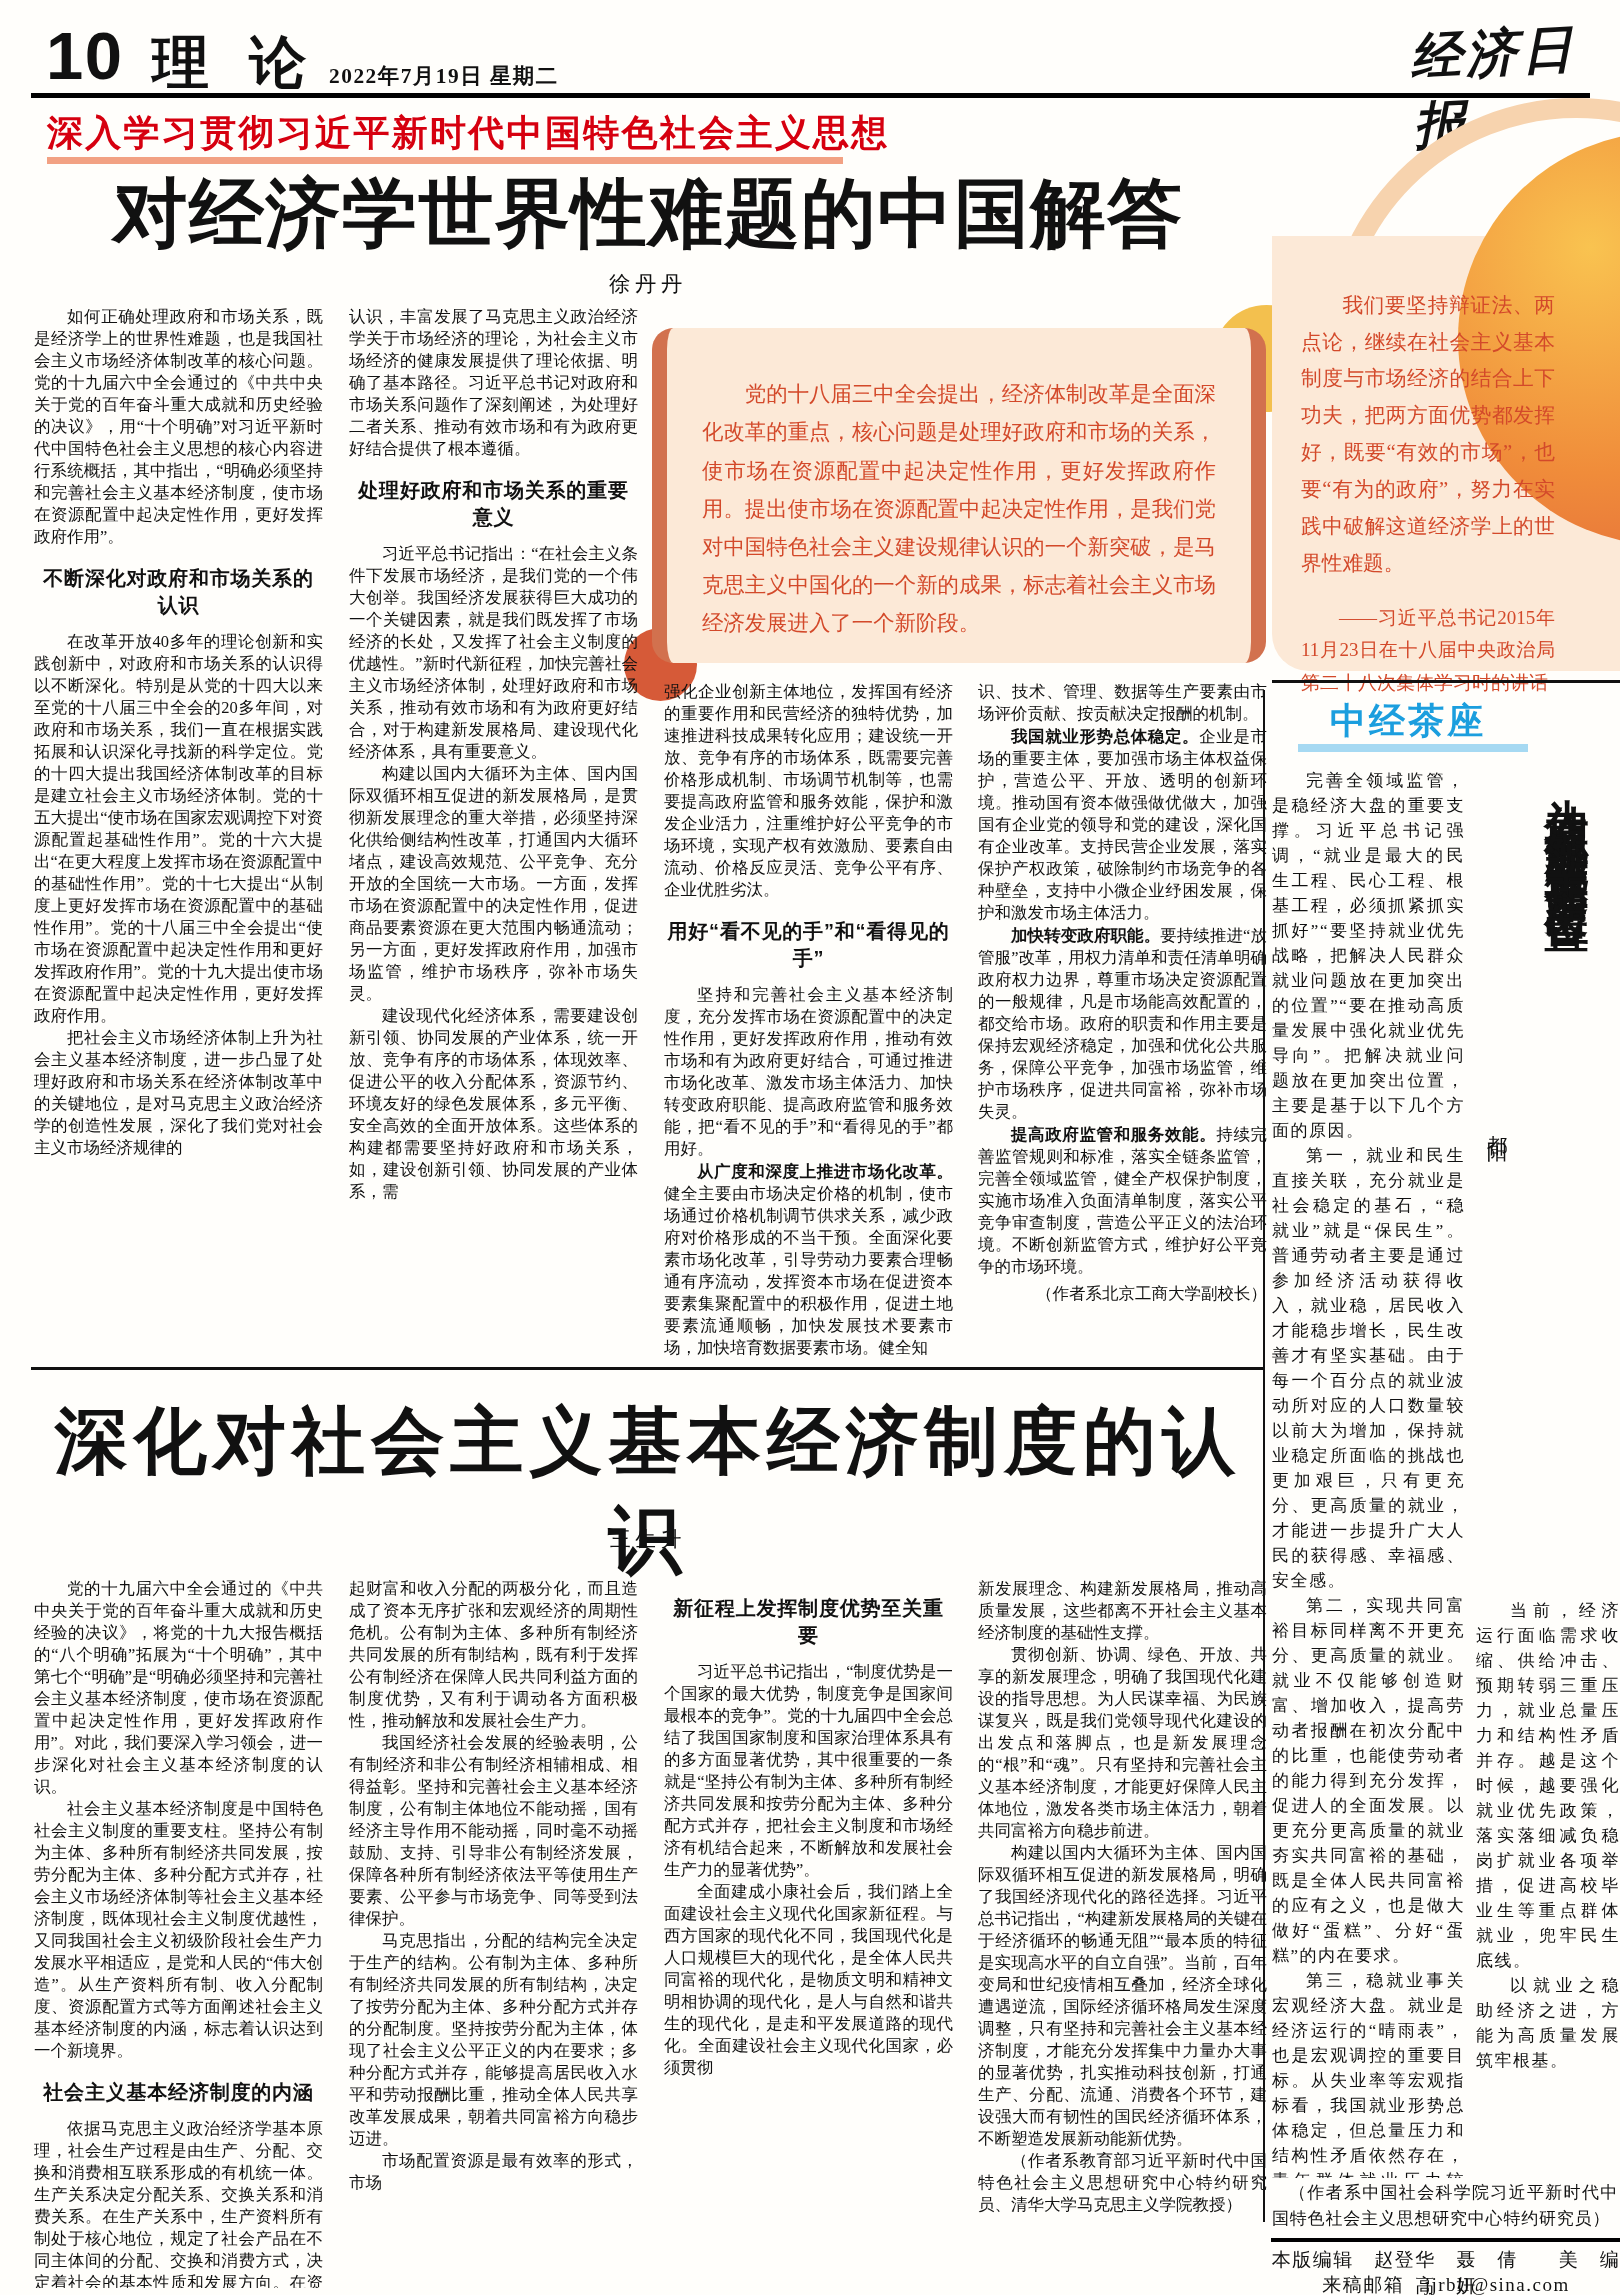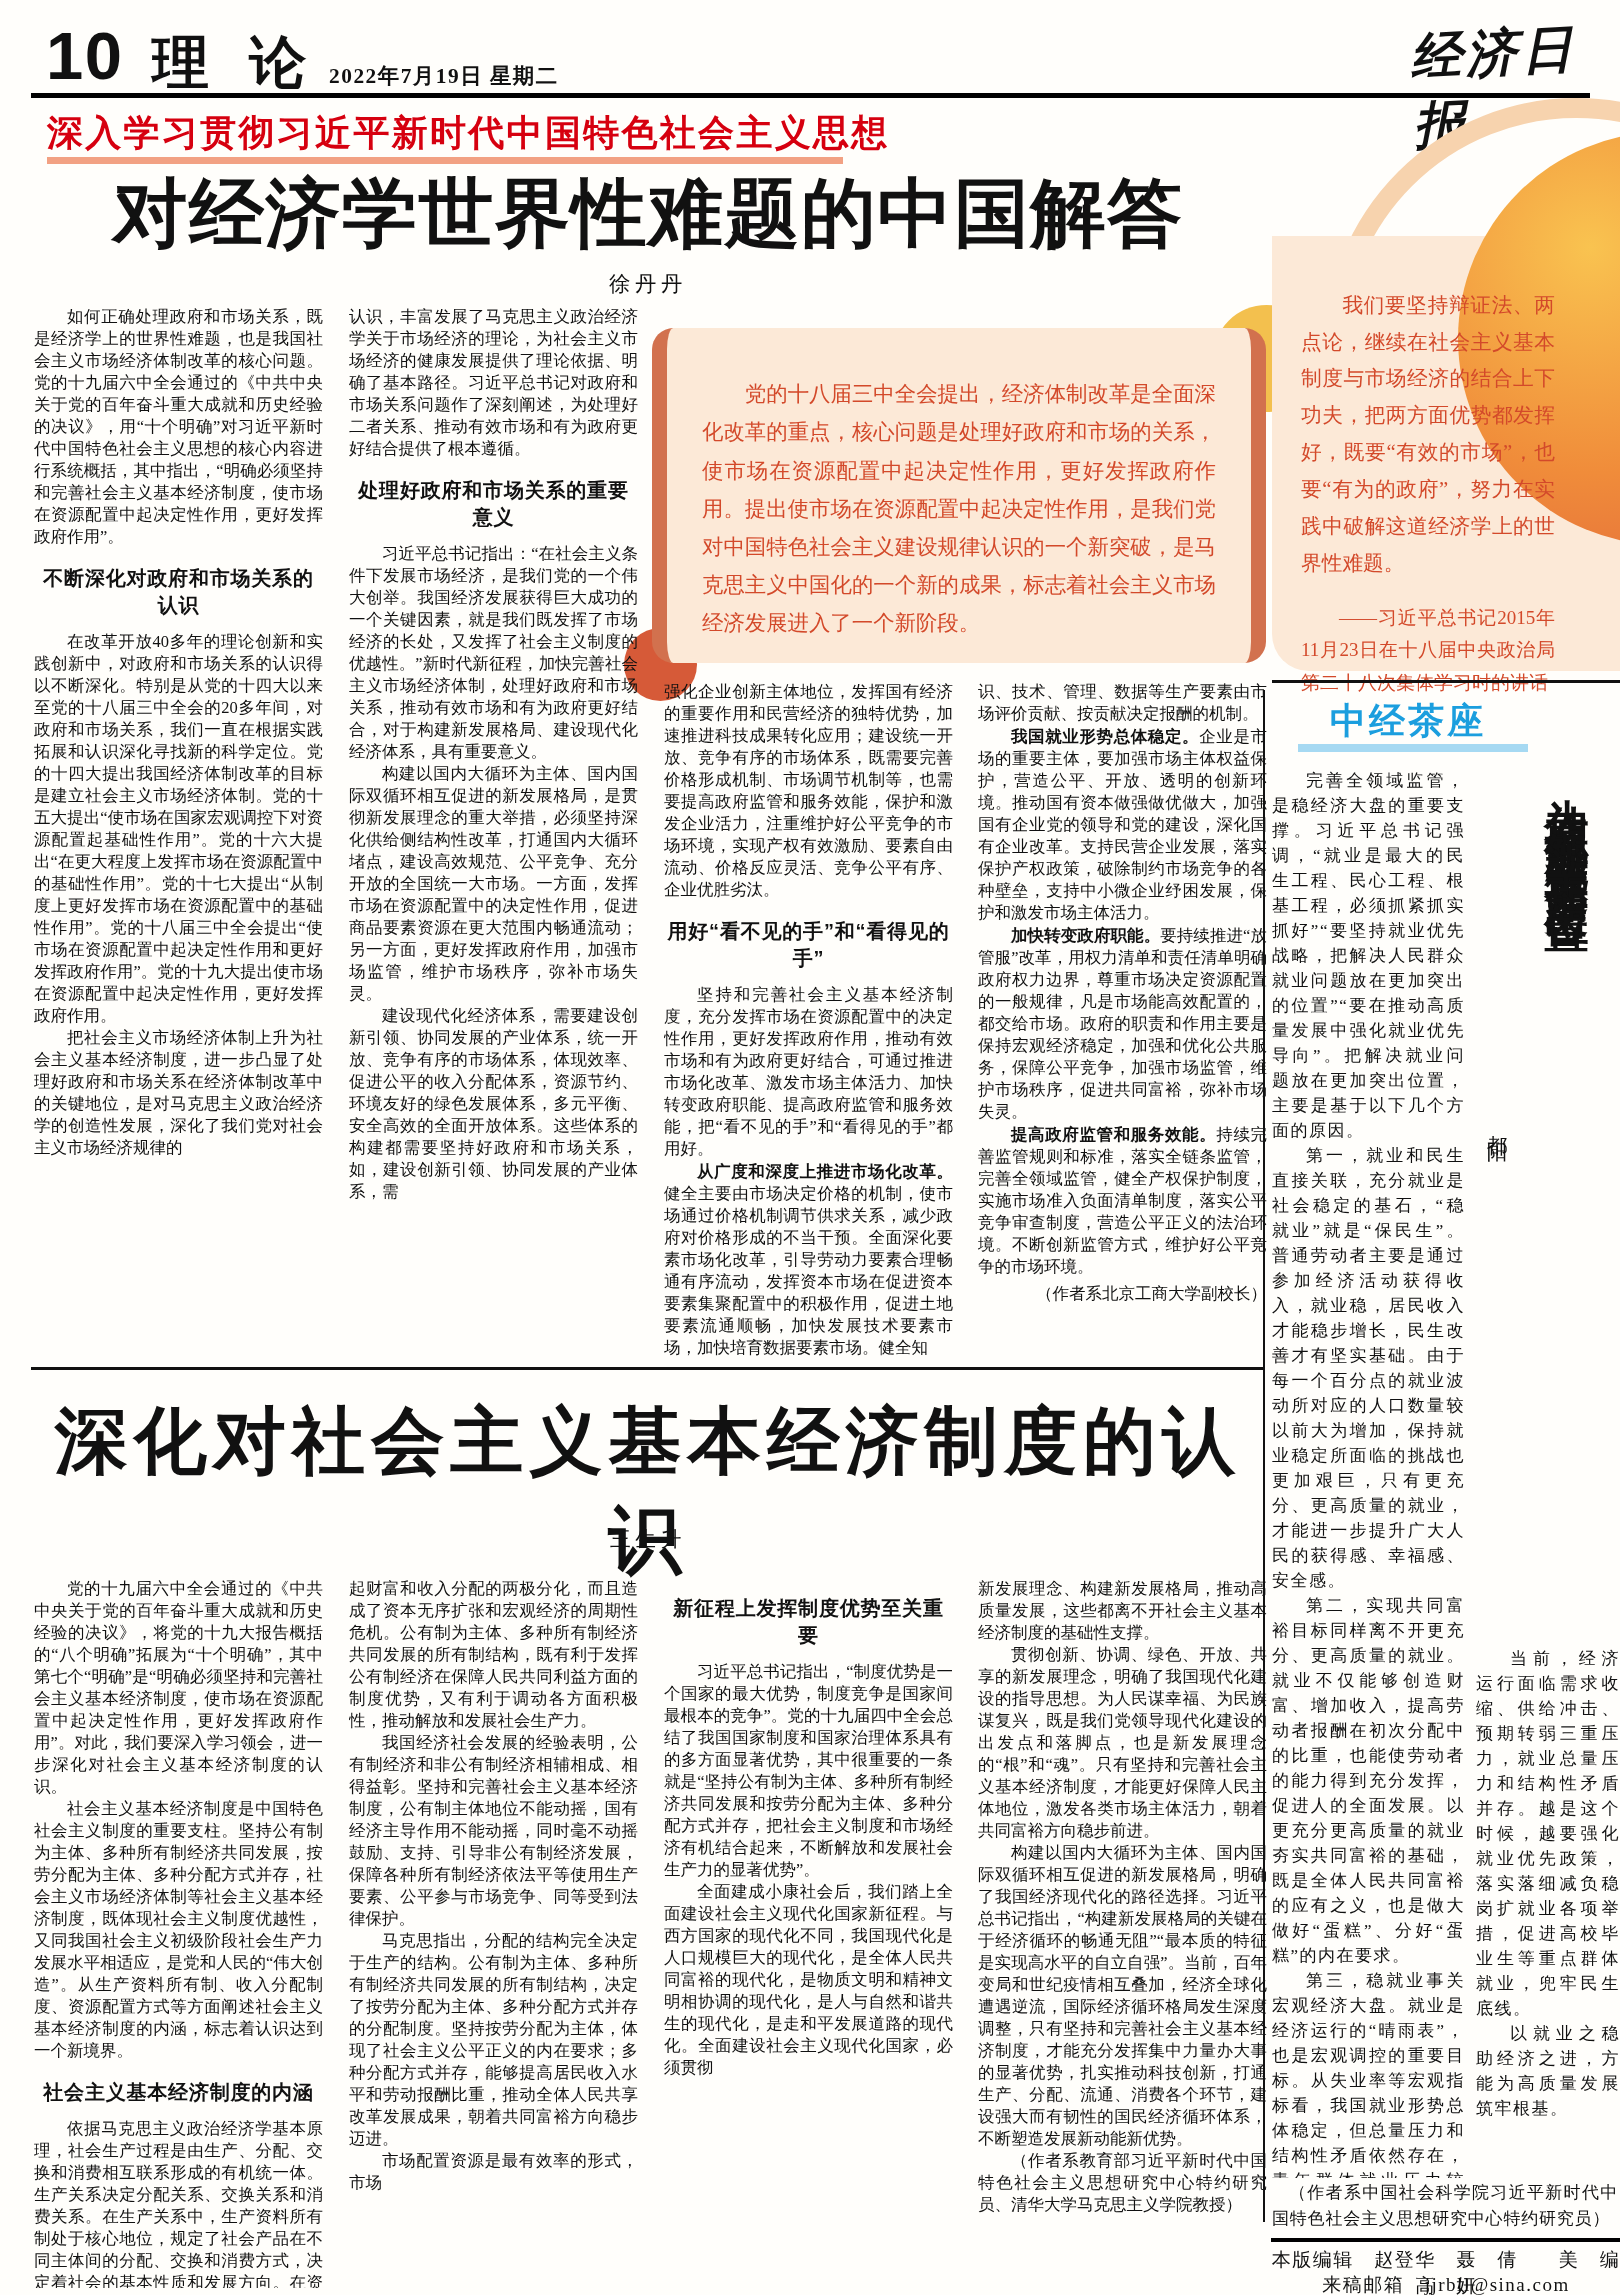--- a/index.html
+++ b/index.html
@@ -55,21 +55,21 @@
           font-size:20px;font-weight:900;text-align:center;text-indent:0;letter-spacing:0.8px;}
   
   .divider-v{left:1263px;top:690px;width:2.3px;height:1532px;background:#111;}
   .tea-rule{left:1272px;top:680px;width:348px;height:3.1px;background:#111;}
   .tea-title{left:1330px;top:697px;font-family:"Liberation Sans","DejaVu Sans",sans-serif;
           font-size:36px;font-weight:900;color:#1b9ede;letter-spacing:3.1px;}
   .tea-bar{left:1298px;top:744px;width:230px;height:7.7px;background:#a6d9f2;}
   .kai{font-size:17px;line-height:25px;letter-spacing:1.5px;}
   .kai .para{font-size:17px;line-height:25px;}
   .tcolA{left:1272px;top:768px;width:193px;height:1410px;}
-  .tcolB{left:1476px;top:1646px;width:144px;height:530px;}
+  .tcolB{left:1476px;top:1598px;width:144px;height:530px;}
   .tea-author{left:1483px;top:1119px;writing-mode:vertical-rl;text-orientation:upright;
           font-size:20.7px;letter-spacing:7.7px;}
   .vheadline{left:1514px;top:764px;width:106px;height:865px;writing-mode:vertical-rl;
           text-orientation:upright;font-family:"Liberation Sans","DejaVu Sans",sans-serif;
           font-size:44px;font-weight:900;letter-spacing:6.9px;line-height:106px;}
   .tea-attr{left:1272px;top:2180px;width:346px;font-size:17px;line-height:26px;
           letter-spacing:0.8px;text-indent:1em;text-align:justify;}
   
   .a2-rule{left:31px;top:1367px;width:1234px;height:3.1px;background:#111;}
   .headline2{left:31px;top:1393px;width:1234px;text-align:center;font-size:73px;font-weight:900;

